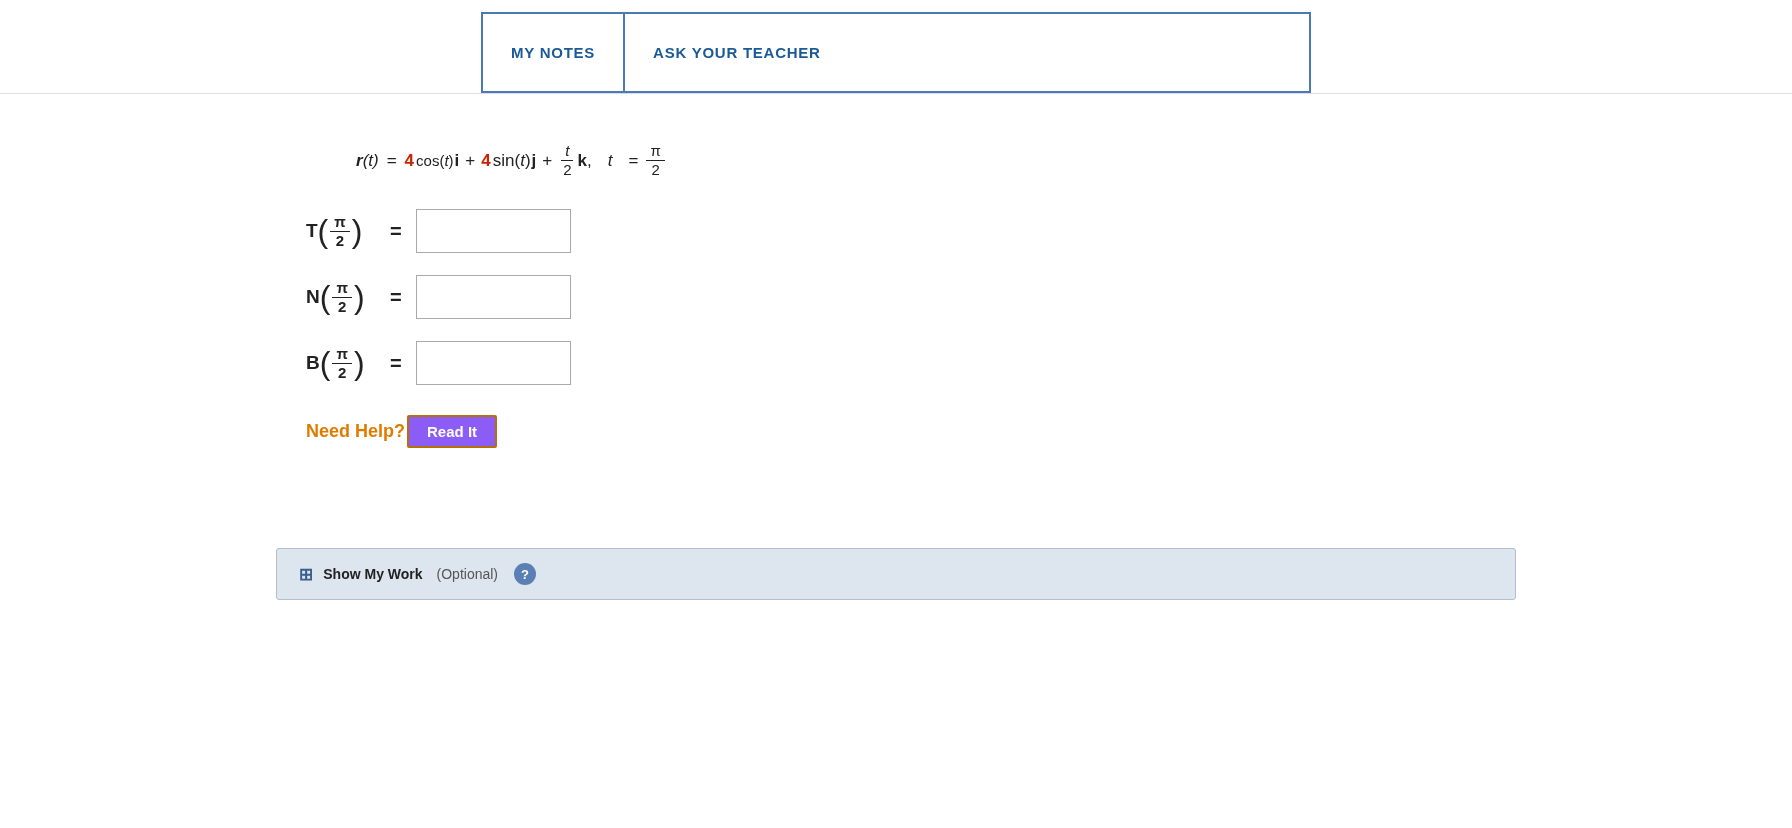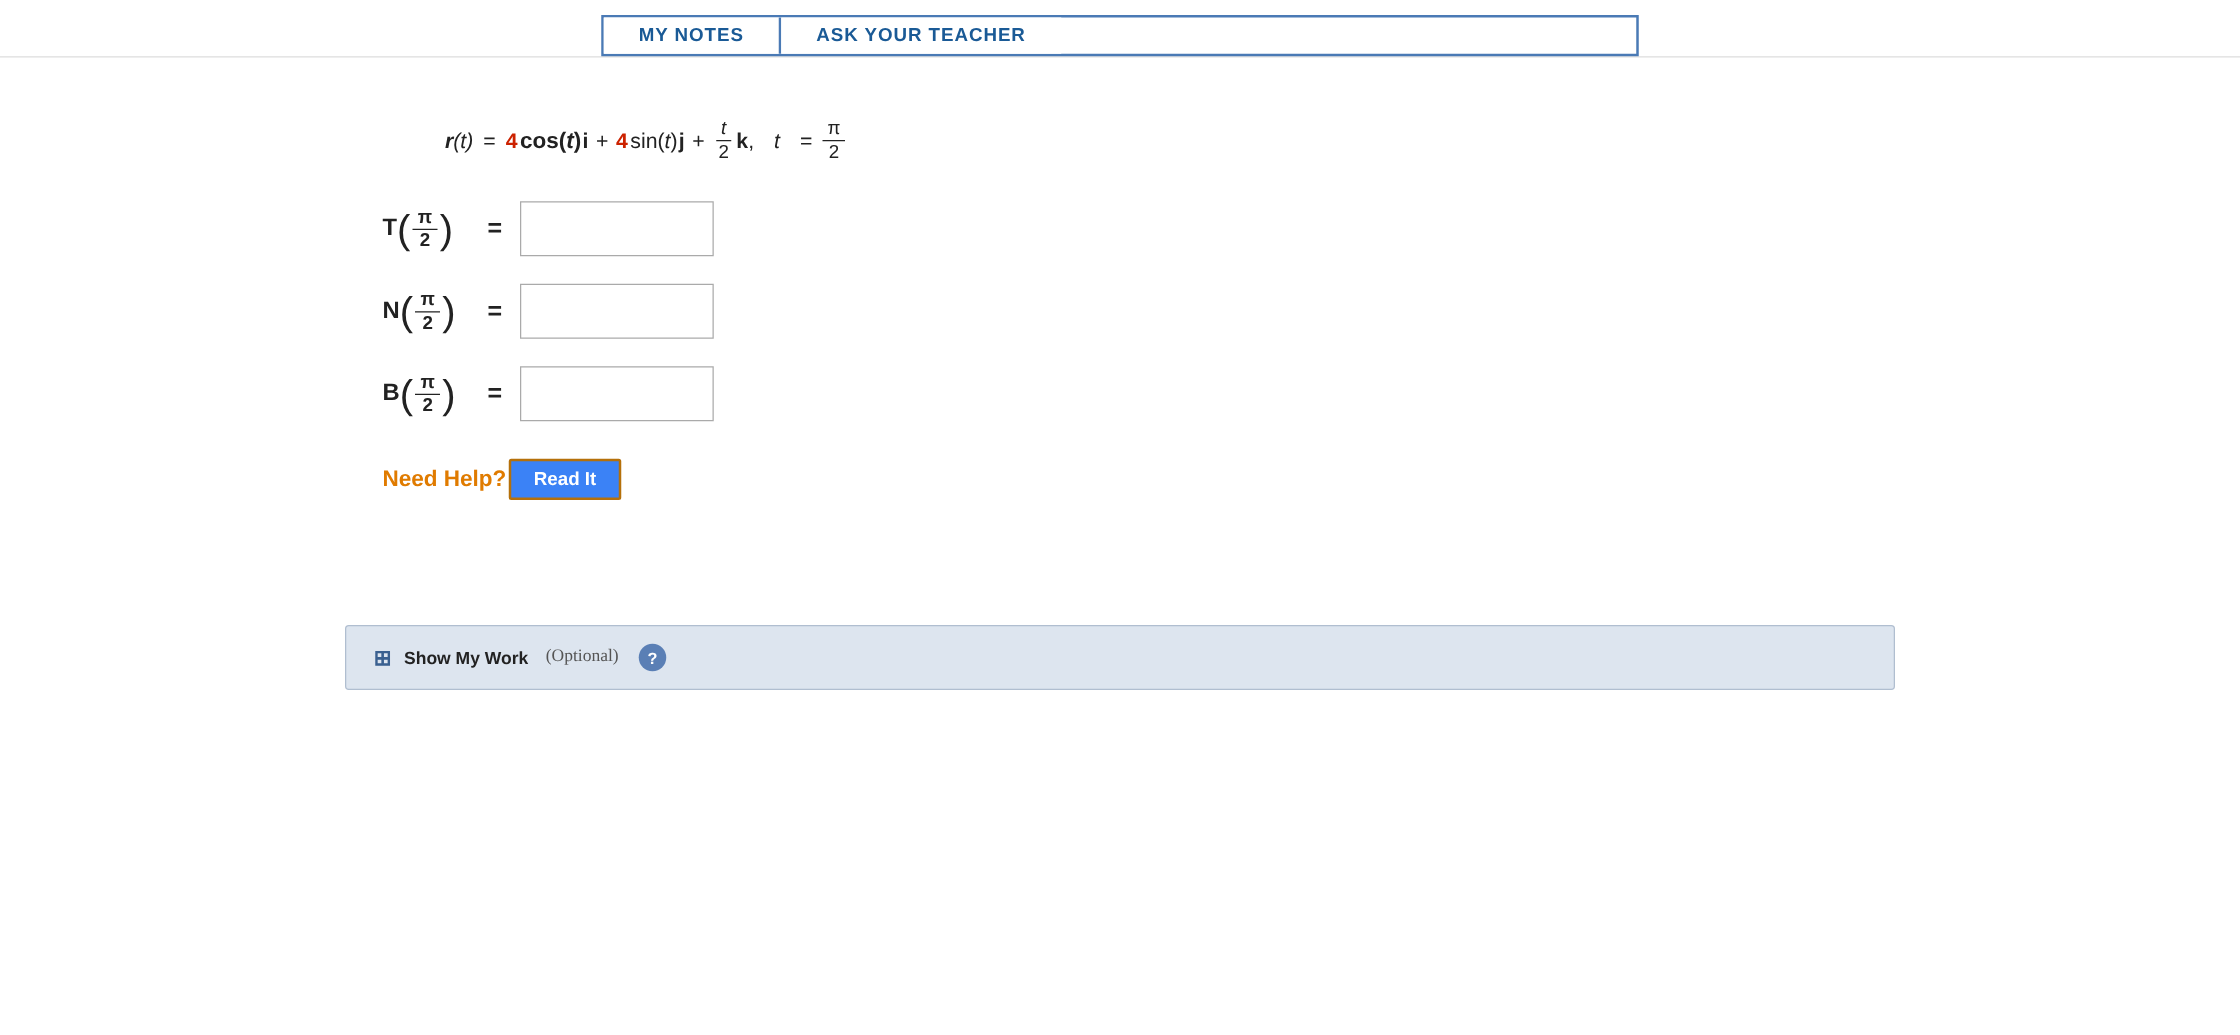--- a/index.html
+++ b/index.html
@@ -12,21 +12,21 @@
 
     .top-bar {
       display: flex;
       flex-direction: row;
       border: 2px solid #4a7ab5;
       width: 830px;
       margin: 0 auto;
     }
 
     .top-bar-btn {
-      padding: 6px 28px;
+      padding: 30px 28px;
       font-size: 15px;
       font-weight: bold;
       letter-spacing: 0.05em;
       color: #1a5a96;
       background: #fff;
       border: none;
       border-right: 2px solid #4a7ab5;
       cursor: pointer;
       text-transform: uppercase;
     }
@@ -122,21 +122,21 @@
       margin: 30px 0 20px 30px;
     }
 
     .need-help-label {
       color: #e07b00;
       font-size: 18px;
       font-weight: bold;
     }
 
     .read-it-btn {
-      background: #3b82f6;
+      background: #8b5cf6;
       color: #fff;
       border: 2px solid #b5700a;
       padding: 6px 18px;
       font-size: 15px;
       font-weight: bold;
       cursor: pointer;
       border-radius: 2px;
       text-align: right;
     }
 
@@ -163,21 +163,20 @@
       font-size: 14px;
       font-weight: bold;
       color: #222;
     }
 
     .optional-label {
       font-size: 14px;
       font-weight: normal;
       color: #555;
       margin-left: 4px;
-      font-family: Liberation Serif, serif;
     }
 
     .info-icon {
       width: 22px;
       height: 22px;
       border-radius: 50%;
       background: #5a7fb5;
       color: #fff;
       font-size: 13px;
       font-weight: bold;
@@ -226,21 +225,21 @@
 </div>
 
 <div class="main-content">
 
 
   <div class="formula-line">
     <span style="font-style:italic; font-weight:bold; font-size:17px;">r</span>
       <span style="font-style:italic; font-size:17px;">(t)</span>
     <span style="margin: 0 8px; font-size:17px;">=</span>
     <span class="red bold" style="font-size:17px;">4</span>
-    <span style="font-size:18px; margin-left:2px;font-weight:bold;">cos(<span class="italic">t</span>)</span>
+    <span style="font-size:15px; margin-left:2px;">cos(<span class="italic">t</span>)</span>
     <span class="bold" style="font-size:17px; margin-left:1px;">i</span>
     <span style="font-size:17px; margin: 0 6px;">+</span>
     <span class="red bold" style="font-size:17px;">4</span>
     <span style="font-size:17px; margin-left:2px;">sin(<span class="italic">t</span>)</span>
     <span class="bold" style="font-size:17px; margin-left:1px;">j</span>
     <span style="font-size:17px; margin: 0 6px;">+</span>
     <span class="fraction" style="margin: 0 1px;">
       <span class="num" style="font-style:italic;">t</span>
       <span class="den">2</span>
     </span>

